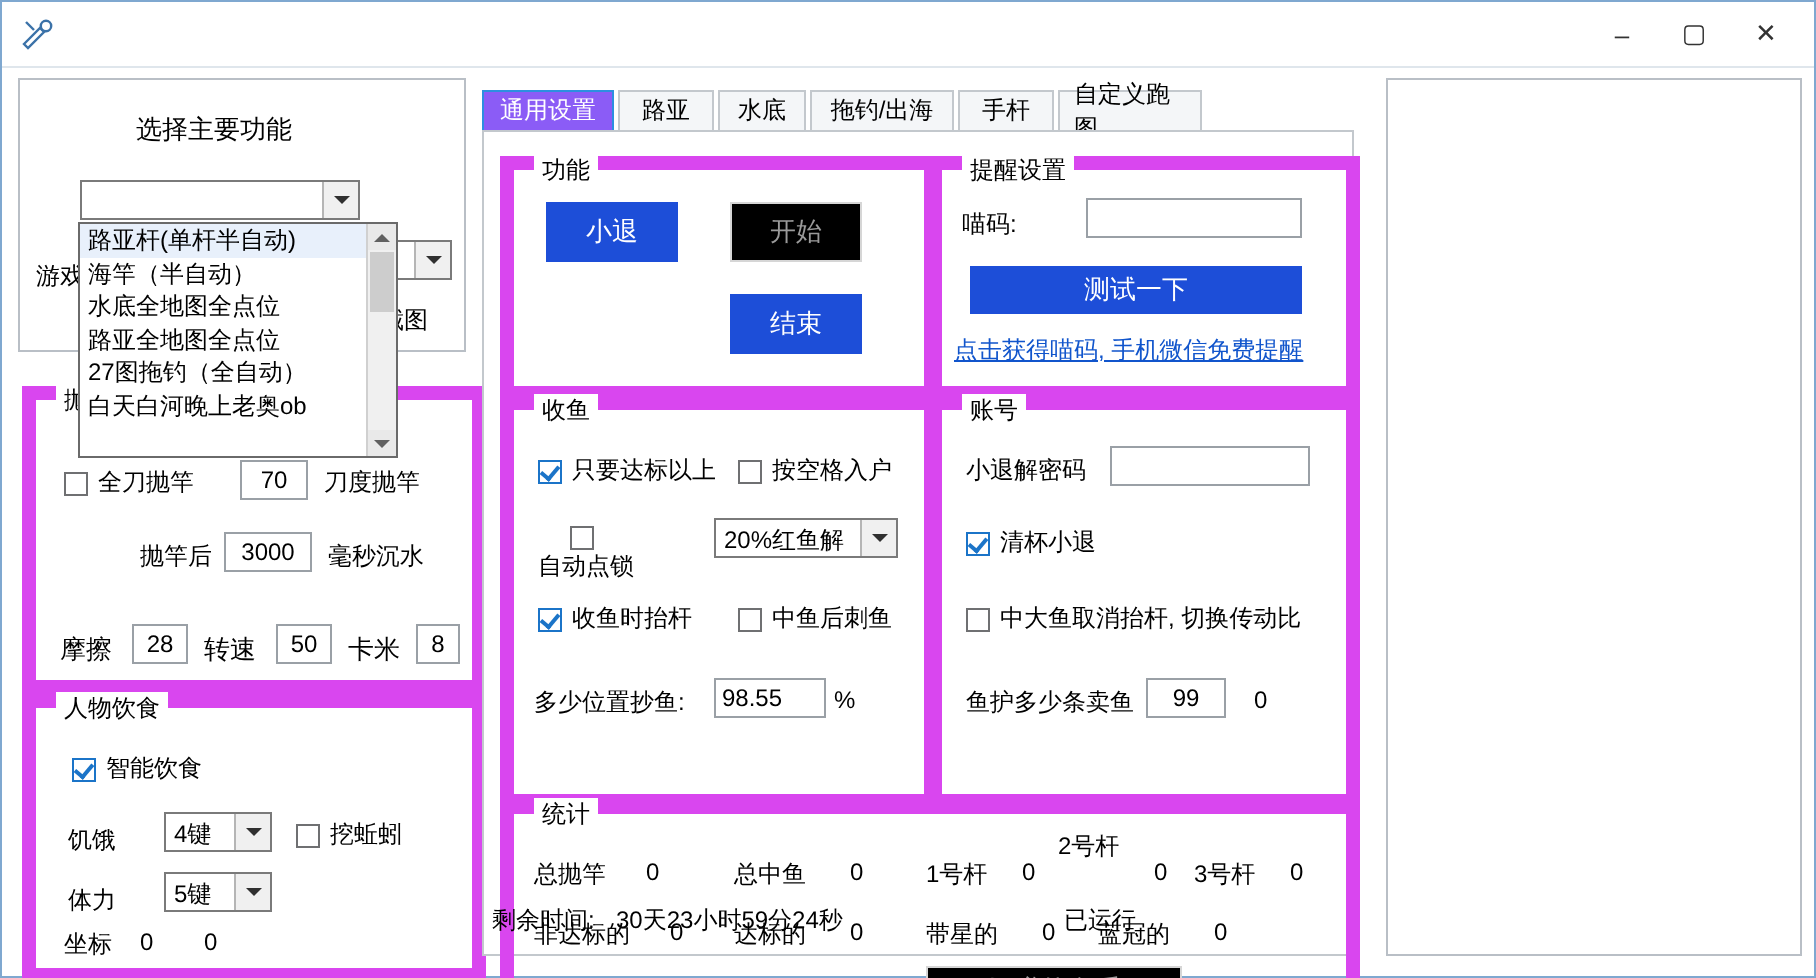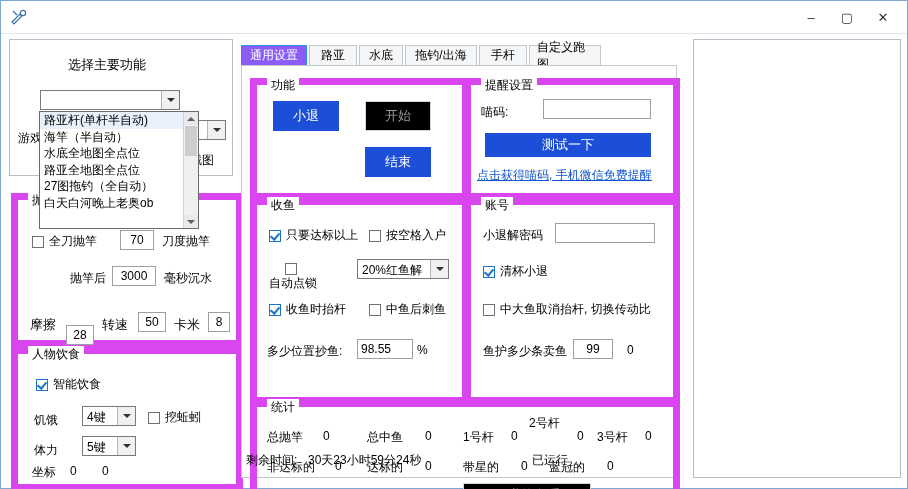--- a/index.html
+++ b/index.html
@@ -113,21 +113,21 @@
       <span class="cl">全刀抛竿</span>
     </div>
     <input class="tin center" style="left: 102px; top: 30px; width: 34px;" value="70">
     <div class="lbl" style="left:144px;top:33px;">刀度抛竿</div>
 
     <div class="lbl" style="left:52px;top:70px;">抛竿后</div>
     <input class="tin center" style="left: 94px; top: 66px; width: 44px;" value="3000">
     <div class="lbl" style="left:146px;top:70px;">毫秒沉水</div>
 
     <div class="lbl" style="left:12px;top:116px;font-size:13px;">摩擦</div>
-    <input class="tin center" style="left: 48px; top: 125px; width: 28px;" value="28">
+    <input class="tin center" style="left: 48px; top: 112px; width: 28px;" value="28">
     <div class="lbl" style="left:84px;top:116px;font-size:13px;">转速</div>
     <input class="tin center" style="left: 120px; top: 112px; width: 28px;" value="50">
     <div class="lbl" style="left:156px;top:116px;font-size:13px;">卡米</div>
     <input class="tin center" style="left: 190px; top: 112px; width: 22px;" value="8">
   </div>
 
   <div class="group" style="left:10px;top:346px;width:218px;height:130px;">
     <div class="legend">人物饮食</div>
     <div class="cb on" style="left:18px;top:22px;">
       <span class="box"></span>

